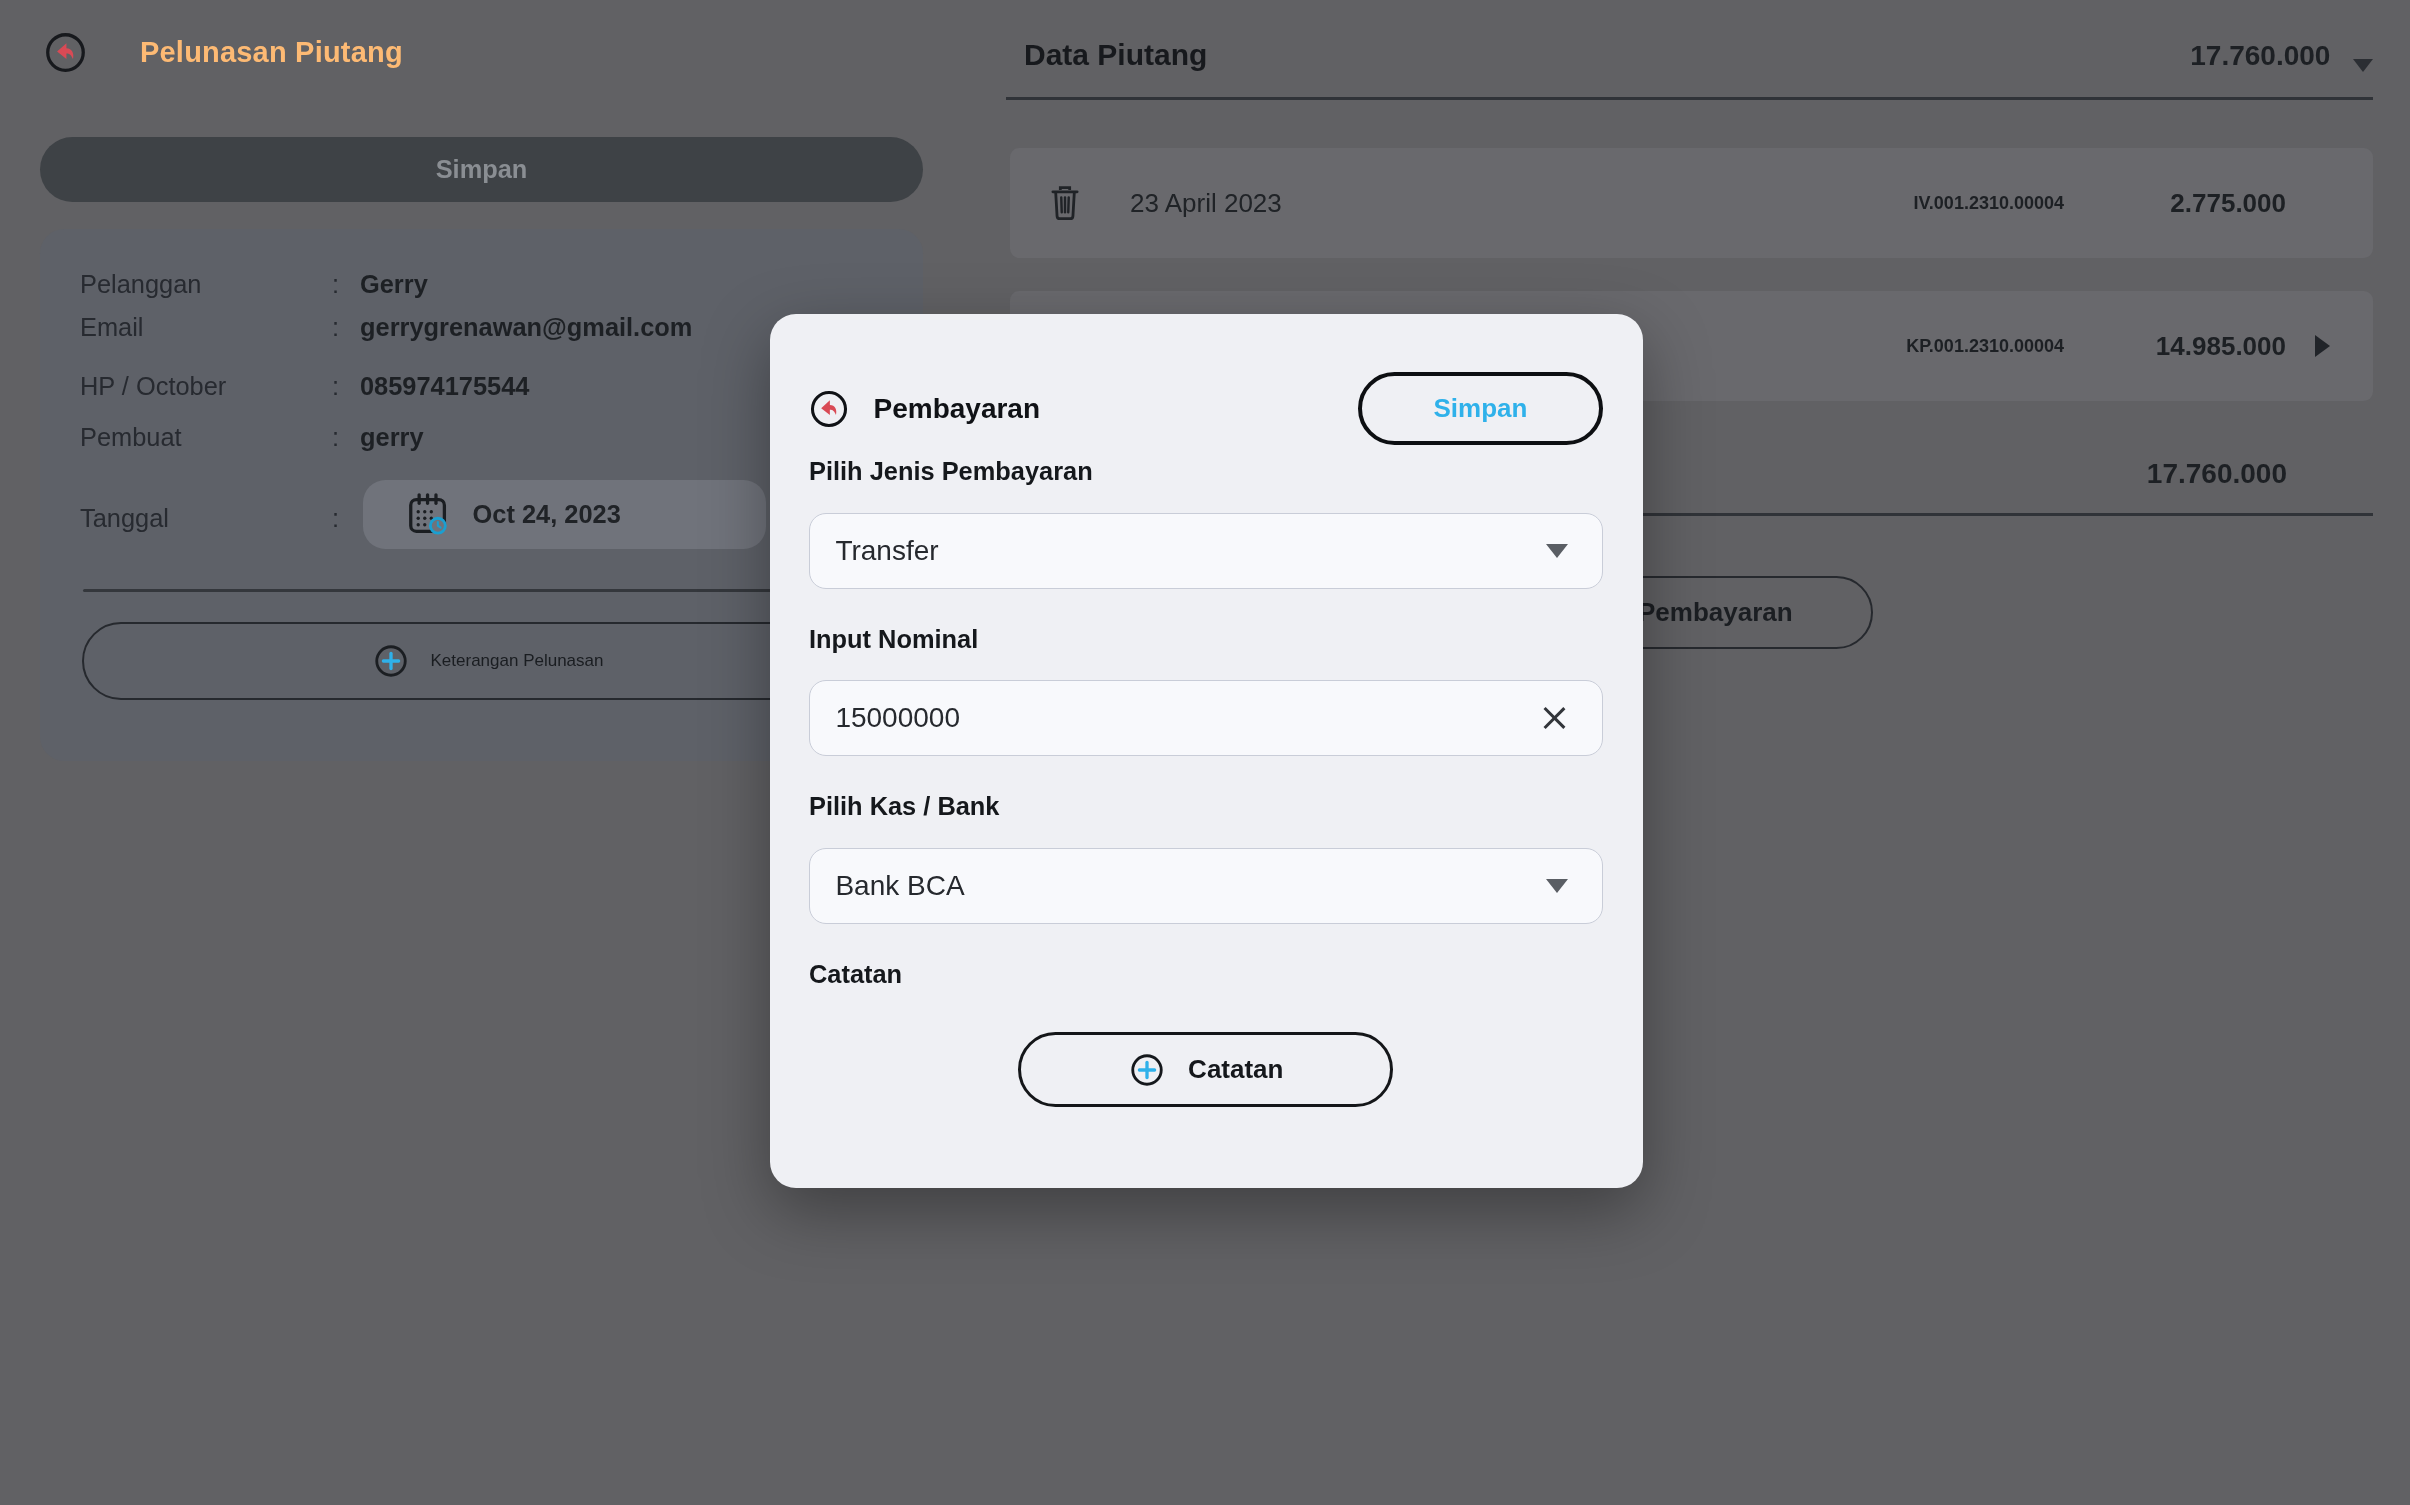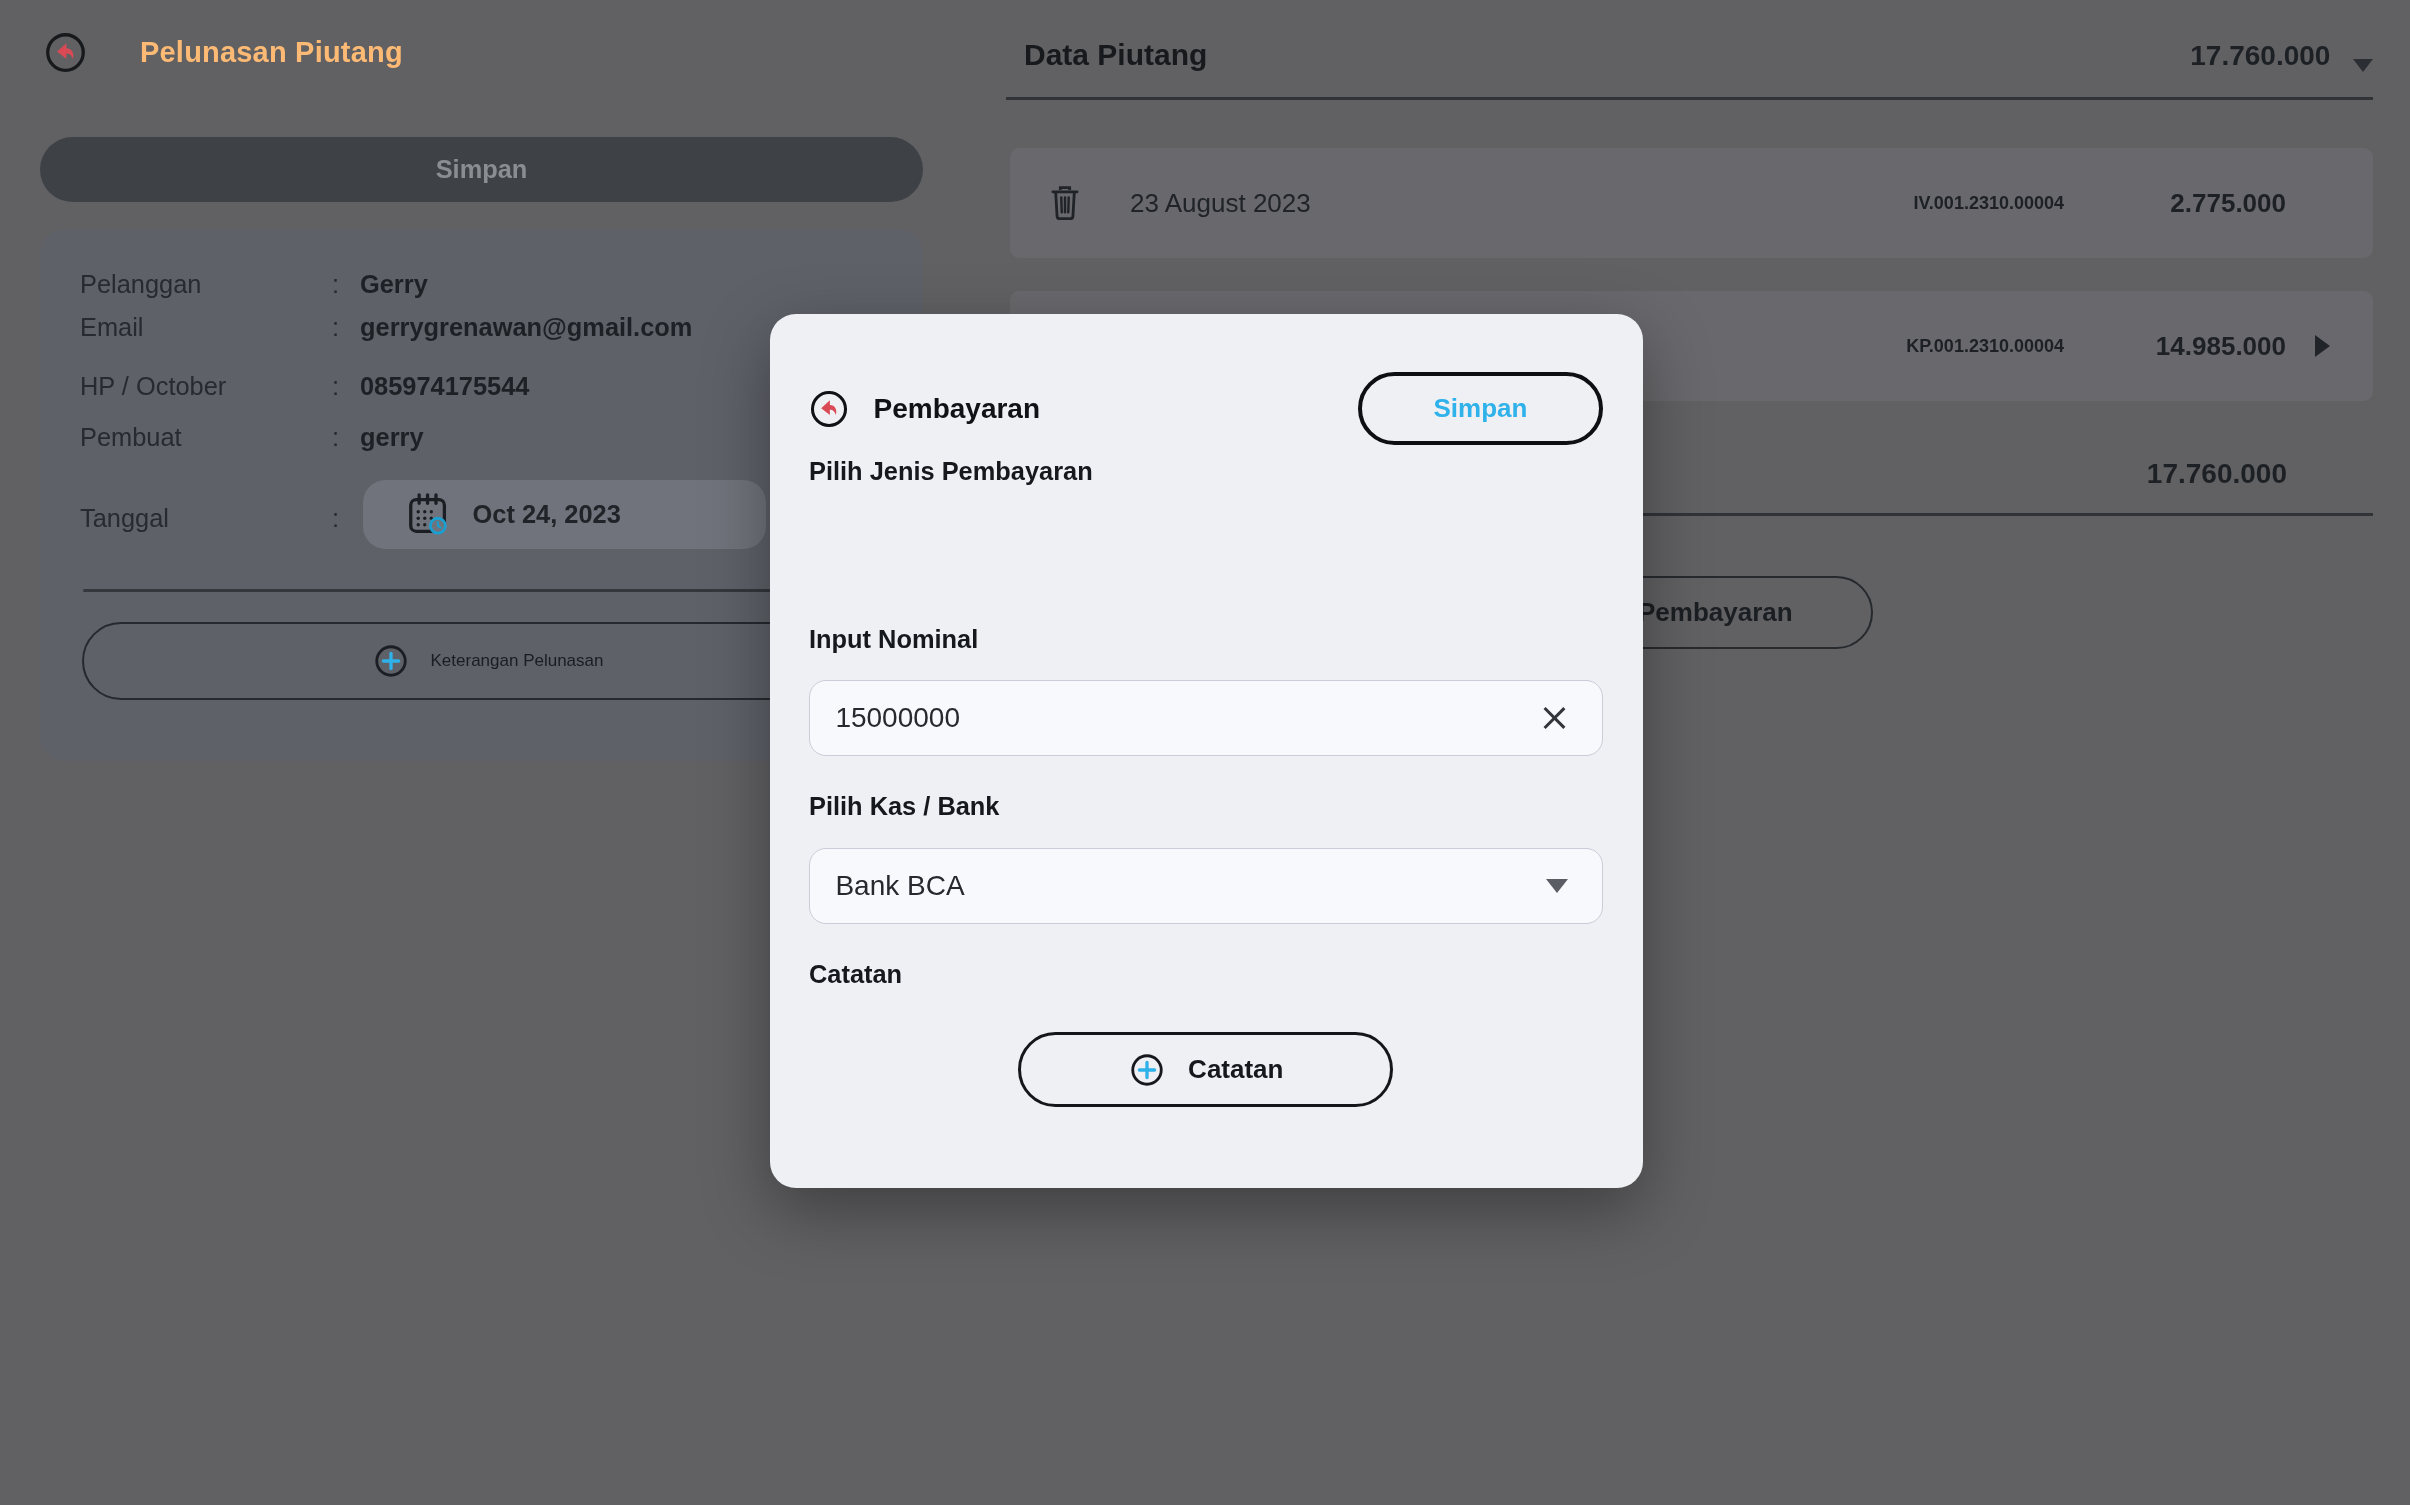--- a/index.html
+++ b/index.html
@@ -162,21 +162,21 @@
 
 <div class="dp-card" style="top:148px;">
   <svg class="icon-svg" width="28" height="36" viewBox="0 0 30 38">
     <path d="M10 5 L10 2.5 L20 2.5 L20 5" fill="none" stroke="#202327" stroke-width="3"></path>
     <line x1="2" y1="7" x2="28" y2="7" stroke="#202327" stroke-width="3" stroke-linecap="round"></line>
     <path d="M5 7 L6.5 33 C6.6 34.6 7.8 35.8 9.4 35.8 L20.6 35.8 C22.2 35.8 23.4 34.6 23.5 33 L25 7" fill="none" stroke="#202327" stroke-width="3"></path>
     <line x1="11" y1="13" x2="11.5" y2="29" stroke="#202327" stroke-width="2.6" stroke-linecap="round"></line>
     <line x1="15" y1="13" x2="15" y2="29" stroke="#202327" stroke-width="2.6" stroke-linecap="round"></line>
     <line x1="19" y1="13" x2="18.5" y2="29" stroke="#202327" stroke-width="2.6" stroke-linecap="round"></line>
   </svg>
-  <span class="dp-date">23 August 2023</span>
+  <span class="dp-date">23 April 2023</span>
   <span class="dp-doc">IV.001.2310.00004</span>
   <span class="dp-amt">2.775.000</span>
 </div>
 
 <div class="dp-card" style="top:291px;">
   <span class="dp-doc">KP.001.2310.00004</span>
   <span class="dp-amt">14.985.000</span>
   <span class="dp-chevron"></span>
 </div>
 
@@ -191,20 +191,24 @@
   <div class="modal-header">
     <svg class="icon-svg" width="40" height="40" viewBox="0 0 46 46">
       <circle cx="23" cy="23" r="19" fill="none" stroke="#101216" stroke-width="3.5"></circle>
       <path d="M14 22 L24 13 L24 18.5 C30 18.5 32.5 24 31 30 C29 25.5 27.5 24 24 24 L24 30 Z" fill="#d94a55"></path>
     </svg>
     <span class="modal-title">Pembayaran</span>
     <div class="modal-save">Simpan</div>
   </div>
 
   <div class="m-label" style="top:143px;">Pilih Jenis Pembayaran</div>
+  <div class="m-field" style="top:199px;">
+    <span>Transfer</span>
+    <span class="m-caret"></span>
+  </div>
 
   <div class="m-label" style="top:311px;">Input Nominal</div>
   <div class="m-field" style="top:366px;">
     <span>15000000</span>
     <span class="m-clear"></span>
   </div>
 
   <div class="m-label" style="top:478px;">Pilih Kas / Bank</div>
   <div class="m-field" style="top:534px;">
     <span>Bank BCA</span>

